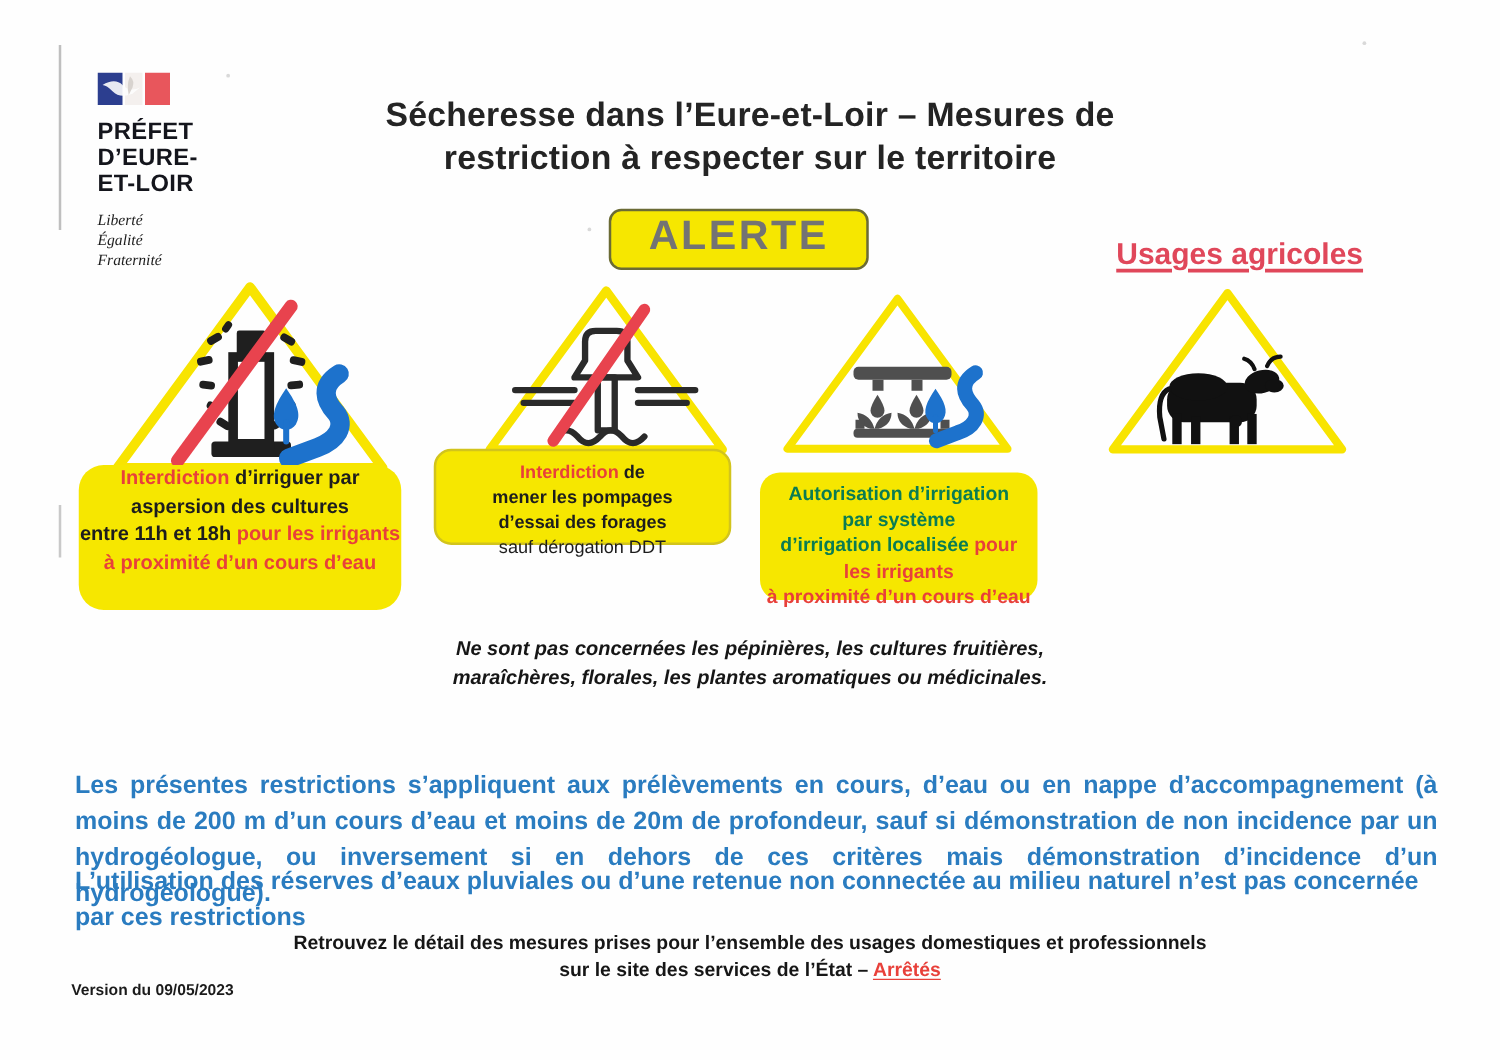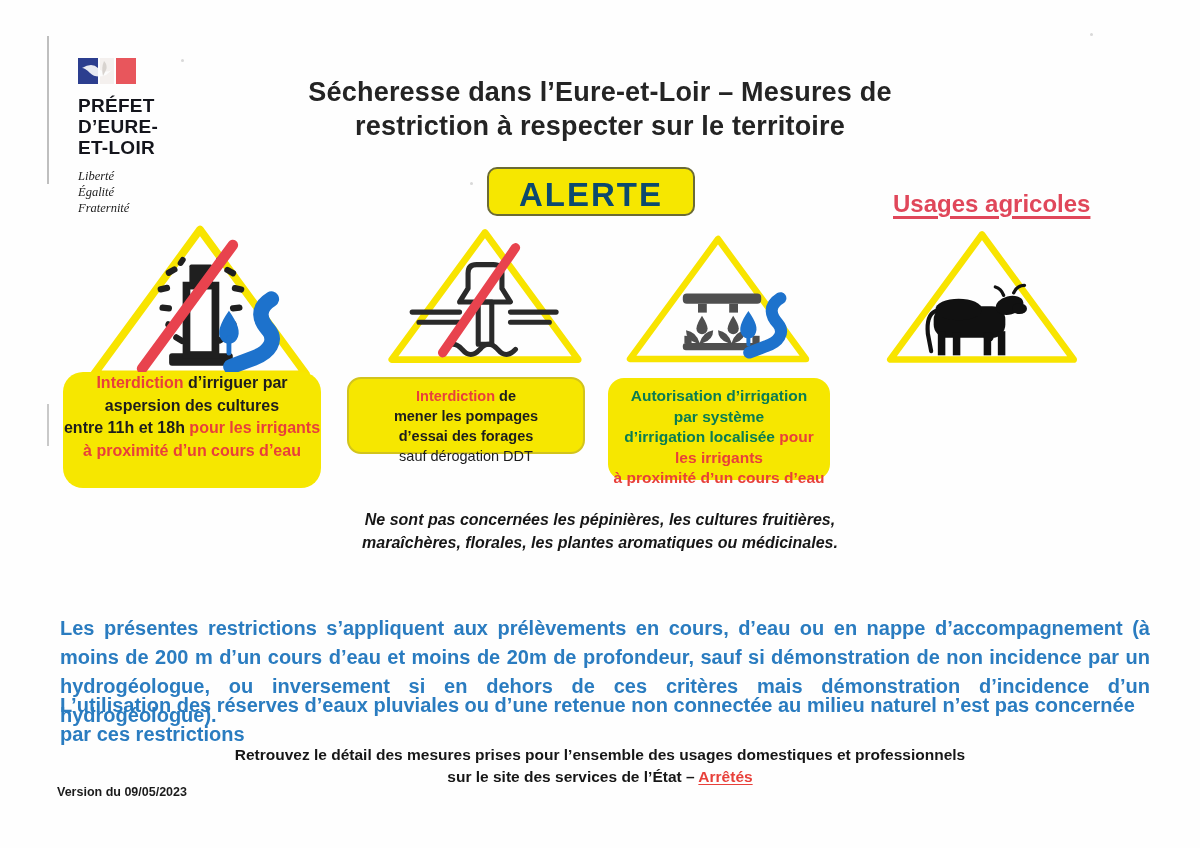--- a/index.html
+++ b/index.html
@@ -24,40 +24,40 @@
   .logo .flag{display:block;margin-bottom:8px;}
   .logo .name{font-size:19px;font-weight:800;line-height:1.1;color:#14151c;letter-spacing:.3px;}
   .logo .motto{margin-top:9px;font-family:"Liberation Serif",serif;font-style:italic;
     font-size:12.5px;line-height:1.3;color:#1c1c1c;}
 
   .title{position:absolute;left:230px;top:76px;width:740px;text-align:center;
     font-size:27px;font-weight:700;line-height:1.25;color:#242424;letter-spacing:.2px;}
 
   .alert-badge{position:absolute;left:487px;top:167px;width:204px;height:45px;
     background:var(--yellow);border:2px solid var(--alert-border);border-radius:10px;
-    display:flex;align-items:flex-end;justify-content:center;
-    font-size:33px;font-weight:900;letter-spacing:2px;color:#0c4a6e;}
+    display:flex;align-items:flex-start;justify-content:center;
+    font-size:33px;font-weight:900;letter-spacing:2px;color:#737373;}
 
   .category-heading{position:absolute;left:893px;top:190px;width:250px;text-align:left;
     font-size:24px;font-weight:800;color:var(--heading-red);
     text-decoration:underline;text-decoration-thickness:3px;text-underline-offset:4px;}
 
   .tri{position:absolute;}
   .tri svg{display:block;width:100%;height:100%;}
 
   
   .card{position:absolute;background:var(--yellow);text-align:center;
     font-weight:700;color:#1d1d1d;}
   .card .ln{white-space:nowrap;}
   .card .red{color:var(--red);}
   .card .green{color:var(--green);}
   .card .plain{font-weight:400;}
   .card1{left:63px;top:372px;width:258px;height:116px;border-radius:20px;
     font-size:16px;line-height:1.42;box-sizing:border-box;}
-  .card2{left:347px;top:377px;width:238px;height:77px;border-radius:14px;
+  .card2{left:347px;top:359px;width:238px;height:77px;border-radius:14px;
     border:2px solid var(--yellow-border);font-size:14.5px;line-height:1.38;
     padding-top:7px;box-sizing:border-box;}
   .card3{left:608px;top:378px;width:222px;height:102px;border-radius:16px;
     font-size:15.5px;line-height:1.33;padding-top:8px;box-sizing:border-box;}
   .card4{left:860px;top:378px;width:238px;height:79px;border-radius:18px;
     border:1.5px solid var(--yellow-border);font-size:15.5px;line-height:1.45;
     padding-top:21px;box-sizing:border-box;}
 
   .exclusion-note{position:absolute;left:300px;top:508px;width:600px;text-align:center;
     font-style:italic;font-weight:700;font-size:16px;line-height:1.45;color:#161616;}

